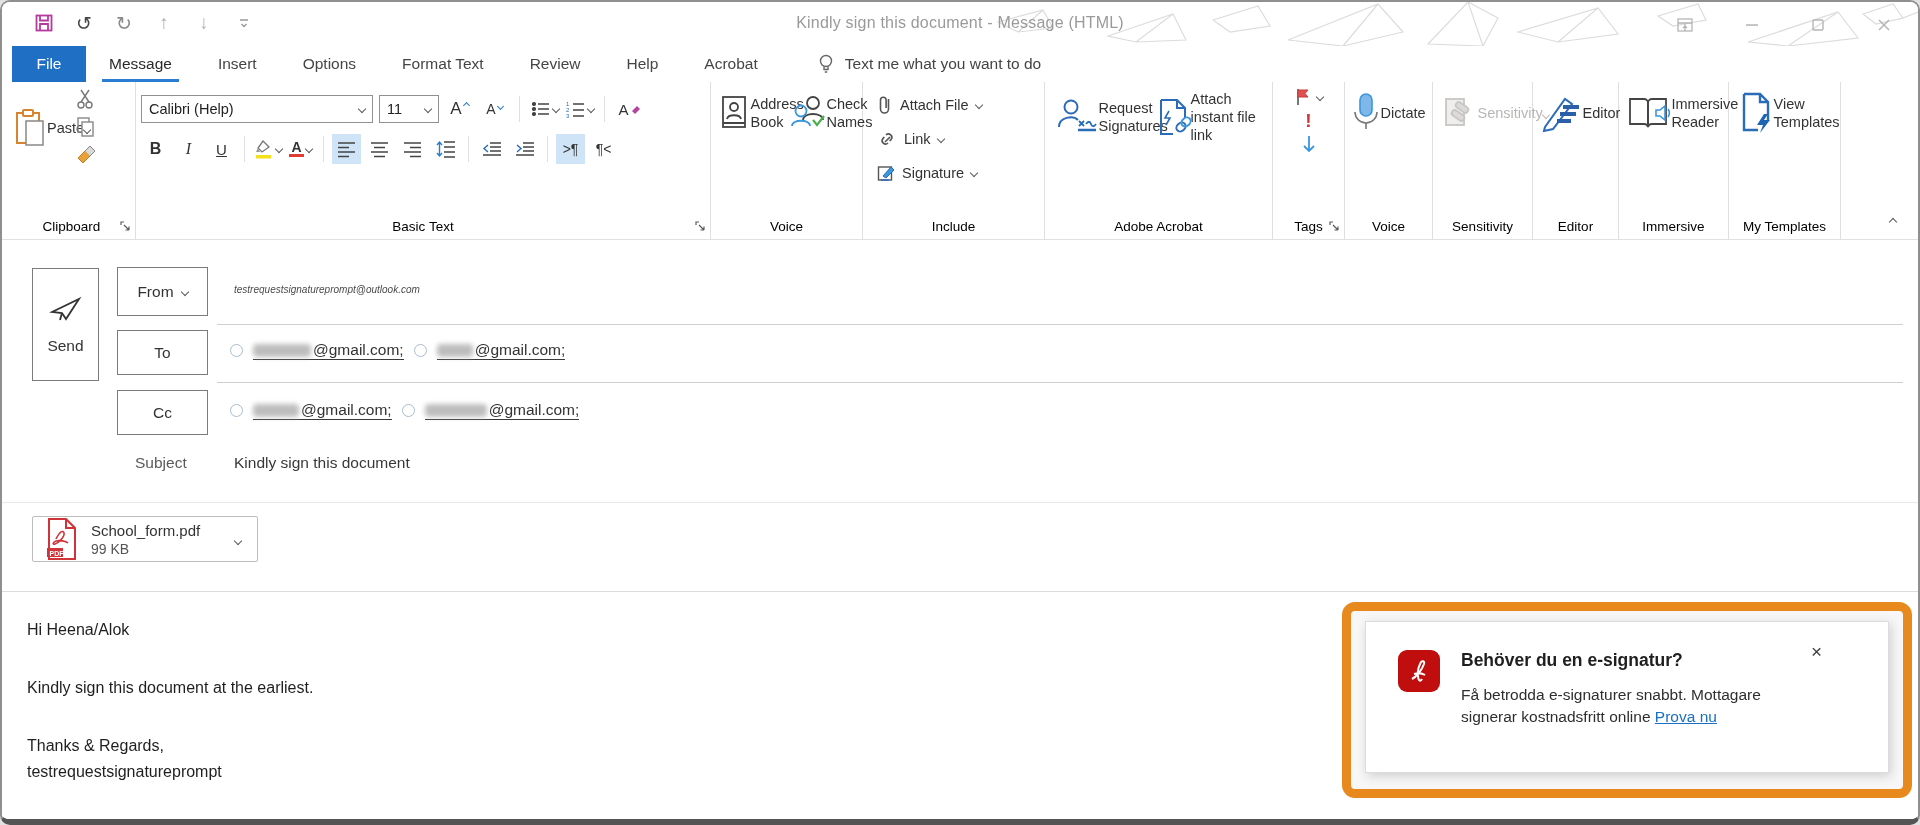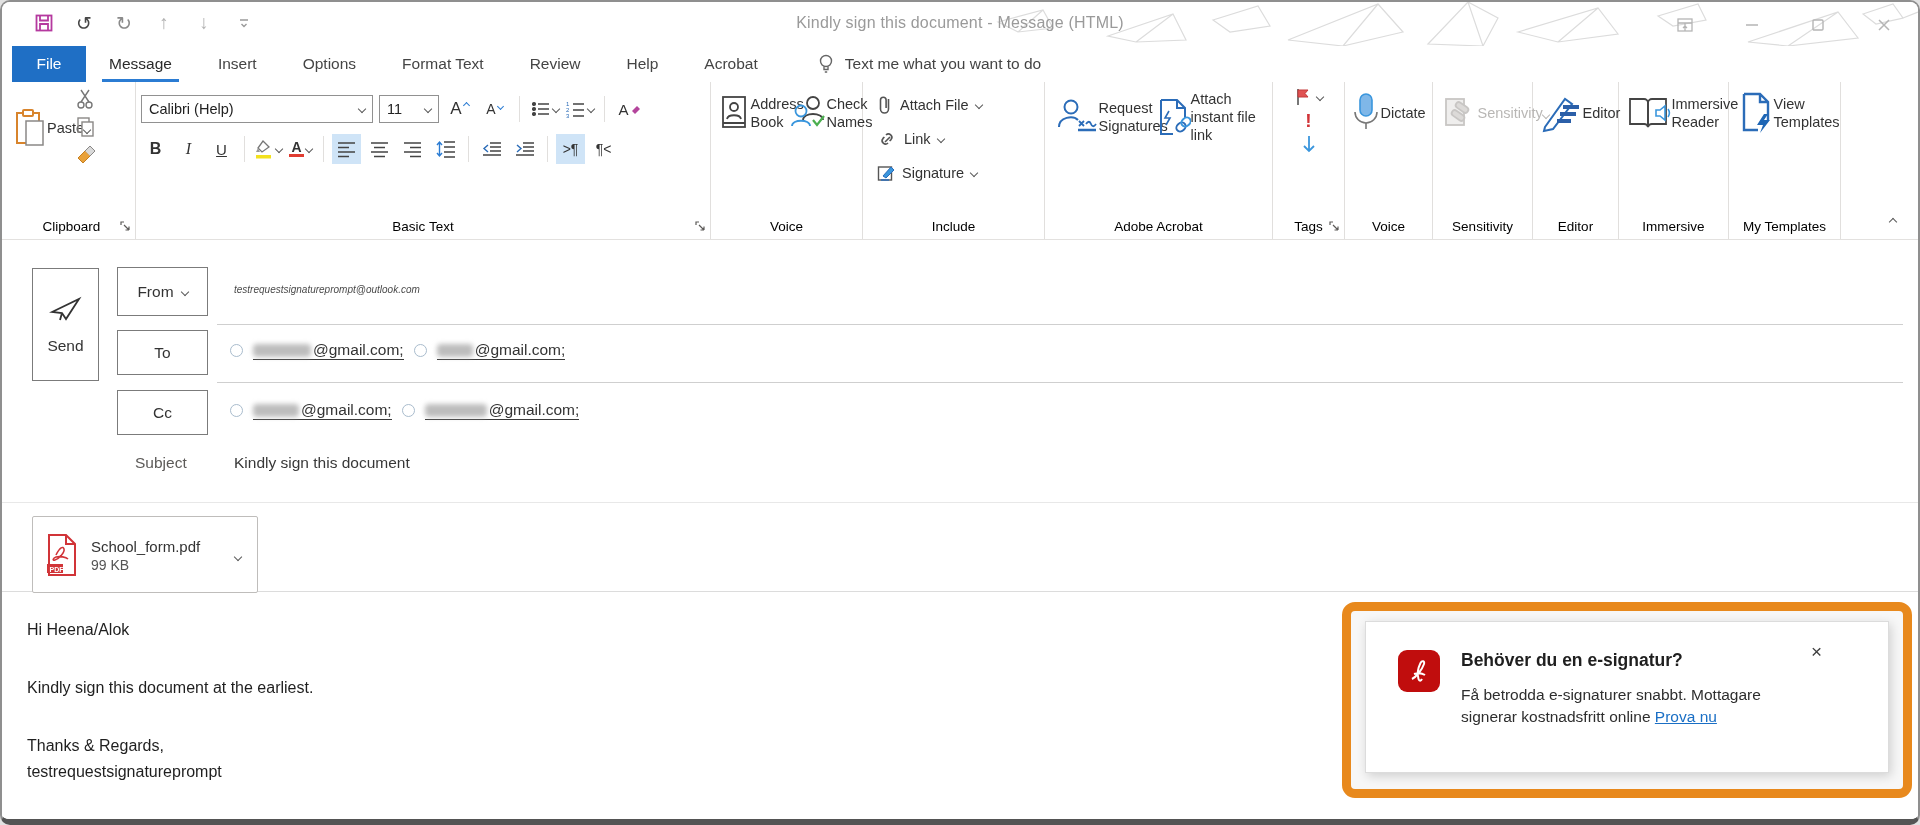--- a/index.html
+++ b/index.html
@@ -47,21 +47,21 @@
   .fval { position:absolute; left:232px; font-size:10px; color:#4a4a4a;font-style:italic; }
   .rcptline { position:absolute; left:228px; display:flex; align-items:center; gap:10px; font-size:15.5px; color:#333; }
   .o-circle { width:13px; height:13px; border:1.5px solid #a9bccd; border-radius:50%; display:inline-block; }
   .addr { border-bottom:1.3px solid #3a3a3a; display:inline-flex; align-items:center; }
   .smudge { display:inline-block; height:13px; border-radius:4px; background:#bdbdbd; filter:blur(2.5px); margin-right:2px; }
   .subj-label { position:absolute; left:133px; top:214px; font-size:15.5px; color:#5c5a58; }
   .subj-val { position:absolute; left:232px; top:214px; font-size:15.5px; color:#383838; }
 
   
   .attacharea { position:absolute; top:500px; left:0; right:0; height:90px; border-top:1px solid #e8e8e8; border-bottom:1px solid #dcdcdc; background:#fff; }
-  .attachcard { position:absolute; left:30px; top:13px; width:226px; height:77px; border:1px solid #bfbdbb; border-radius:2px; background:#fff; display:flex; align-items:center; padding:0 10px; gap:12px; }
+  .attachcard { position:absolute; left:30px; top:13px; width:226px; height:46px; border:1px solid #bfbdbb; border-radius:2px; background:#fff; display:flex; align-items:center; padding:0 10px; gap:12px; }
   .attname { font-size:15px; color:#333; line-height:20px; }
   .attsize { font-size:14px; color:#555; }
   .attchev { margin-left:auto; padding:6px; }
 
   
   .mailbody { position:absolute; top:591px; left:0; right:0; bottom:0; background:#fff; padding:26px 11px 0 25px; font-size:16px; color:#1f1f1f; }
   .mailbody p { margin:0; line-height:21px; }
   .gap { margin-bottom:37px !important; }
 
   

